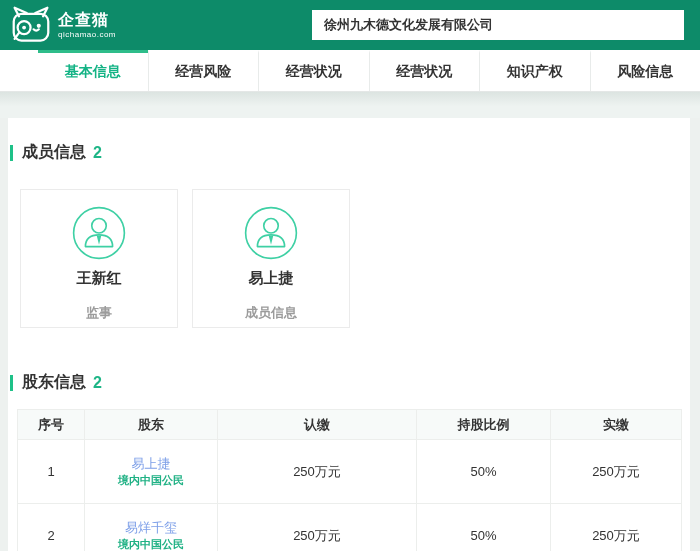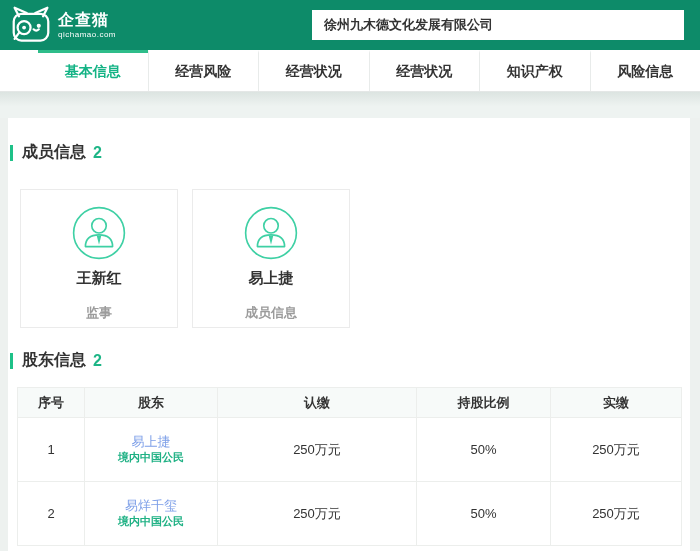--- a/index.html
+++ b/index.html
@@ -68,37 +68,37 @@
   .section-count { font-size:16px; font-weight:bold; color:#1db586; margin-left:7px; }
   
   .member-row { display:flex; gap:14px; margin:26px 0 0 12px; }
   .member-card {
     width:158px; height:139px; border:1px solid #ebebeb; background:#fff;
     display:flex; flex-direction:column; align-items:center;
   }
   .member-avatar { width:58px; height:58px; margin-top:14px; }
   .member-name { font-size:15px; font-weight:bold; color:#333; margin-top:7px; }
   .member-role { font-size:13px; color:#9b9b9b; margin-top:16px;font-weight:bold; }
-  .shareholder-header { margin-top:22px; }
+  .shareholder-header { margin-top:44px; }
   
   .sh-table {
     border-collapse:collapse; margin:16px 0 0 9px;
     width:664px; table-layout:fixed;padding-left:19px;
   }
   .sh-table th, .sh-table td {
     border:1px solid #eceeec; text-align:center; vertical-align:middle;
   }
   .sh-table th {
     background:#f7faf9; height:30px; font-size:13px; font-weight:bold; color:#333;
   }
   .sh-table td { height:64px; font-size:13px; color:#333; }
   .col-idx { width:67px; } .col-name { width:133px; } .col-sub { width:199px; }
   .col-ratio { width:134px; } .col-paid { width:131px; }
   .cell-link { color:#7d9fe8; font-size:13px; cursor:pointer; display:block; line-height:18px; }
-  .cell-tag { color:#1fb184; font-size:11px; font-weight:bold; display:block; line-height:15px;font-family:Liberation Mono, monospace; }
+  .cell-tag { color:#1fb184; font-size:11px; font-weight:bold; display:block; line-height:15px; }
 </style>
 </head>
 <body>
 
 <div class="header">
   <div class="logo">
     <svg class="logo-icon" viewBox="0 0 48 44">
       <g fill="none" stroke="#ffffff" stroke-width="2.6" stroke-linejoin="round" stroke-linecap="round">
         <path d="M10 12 L5 2 L19 8"></path>
         <path d="M38 12 L43 2 L29 8"></path>

